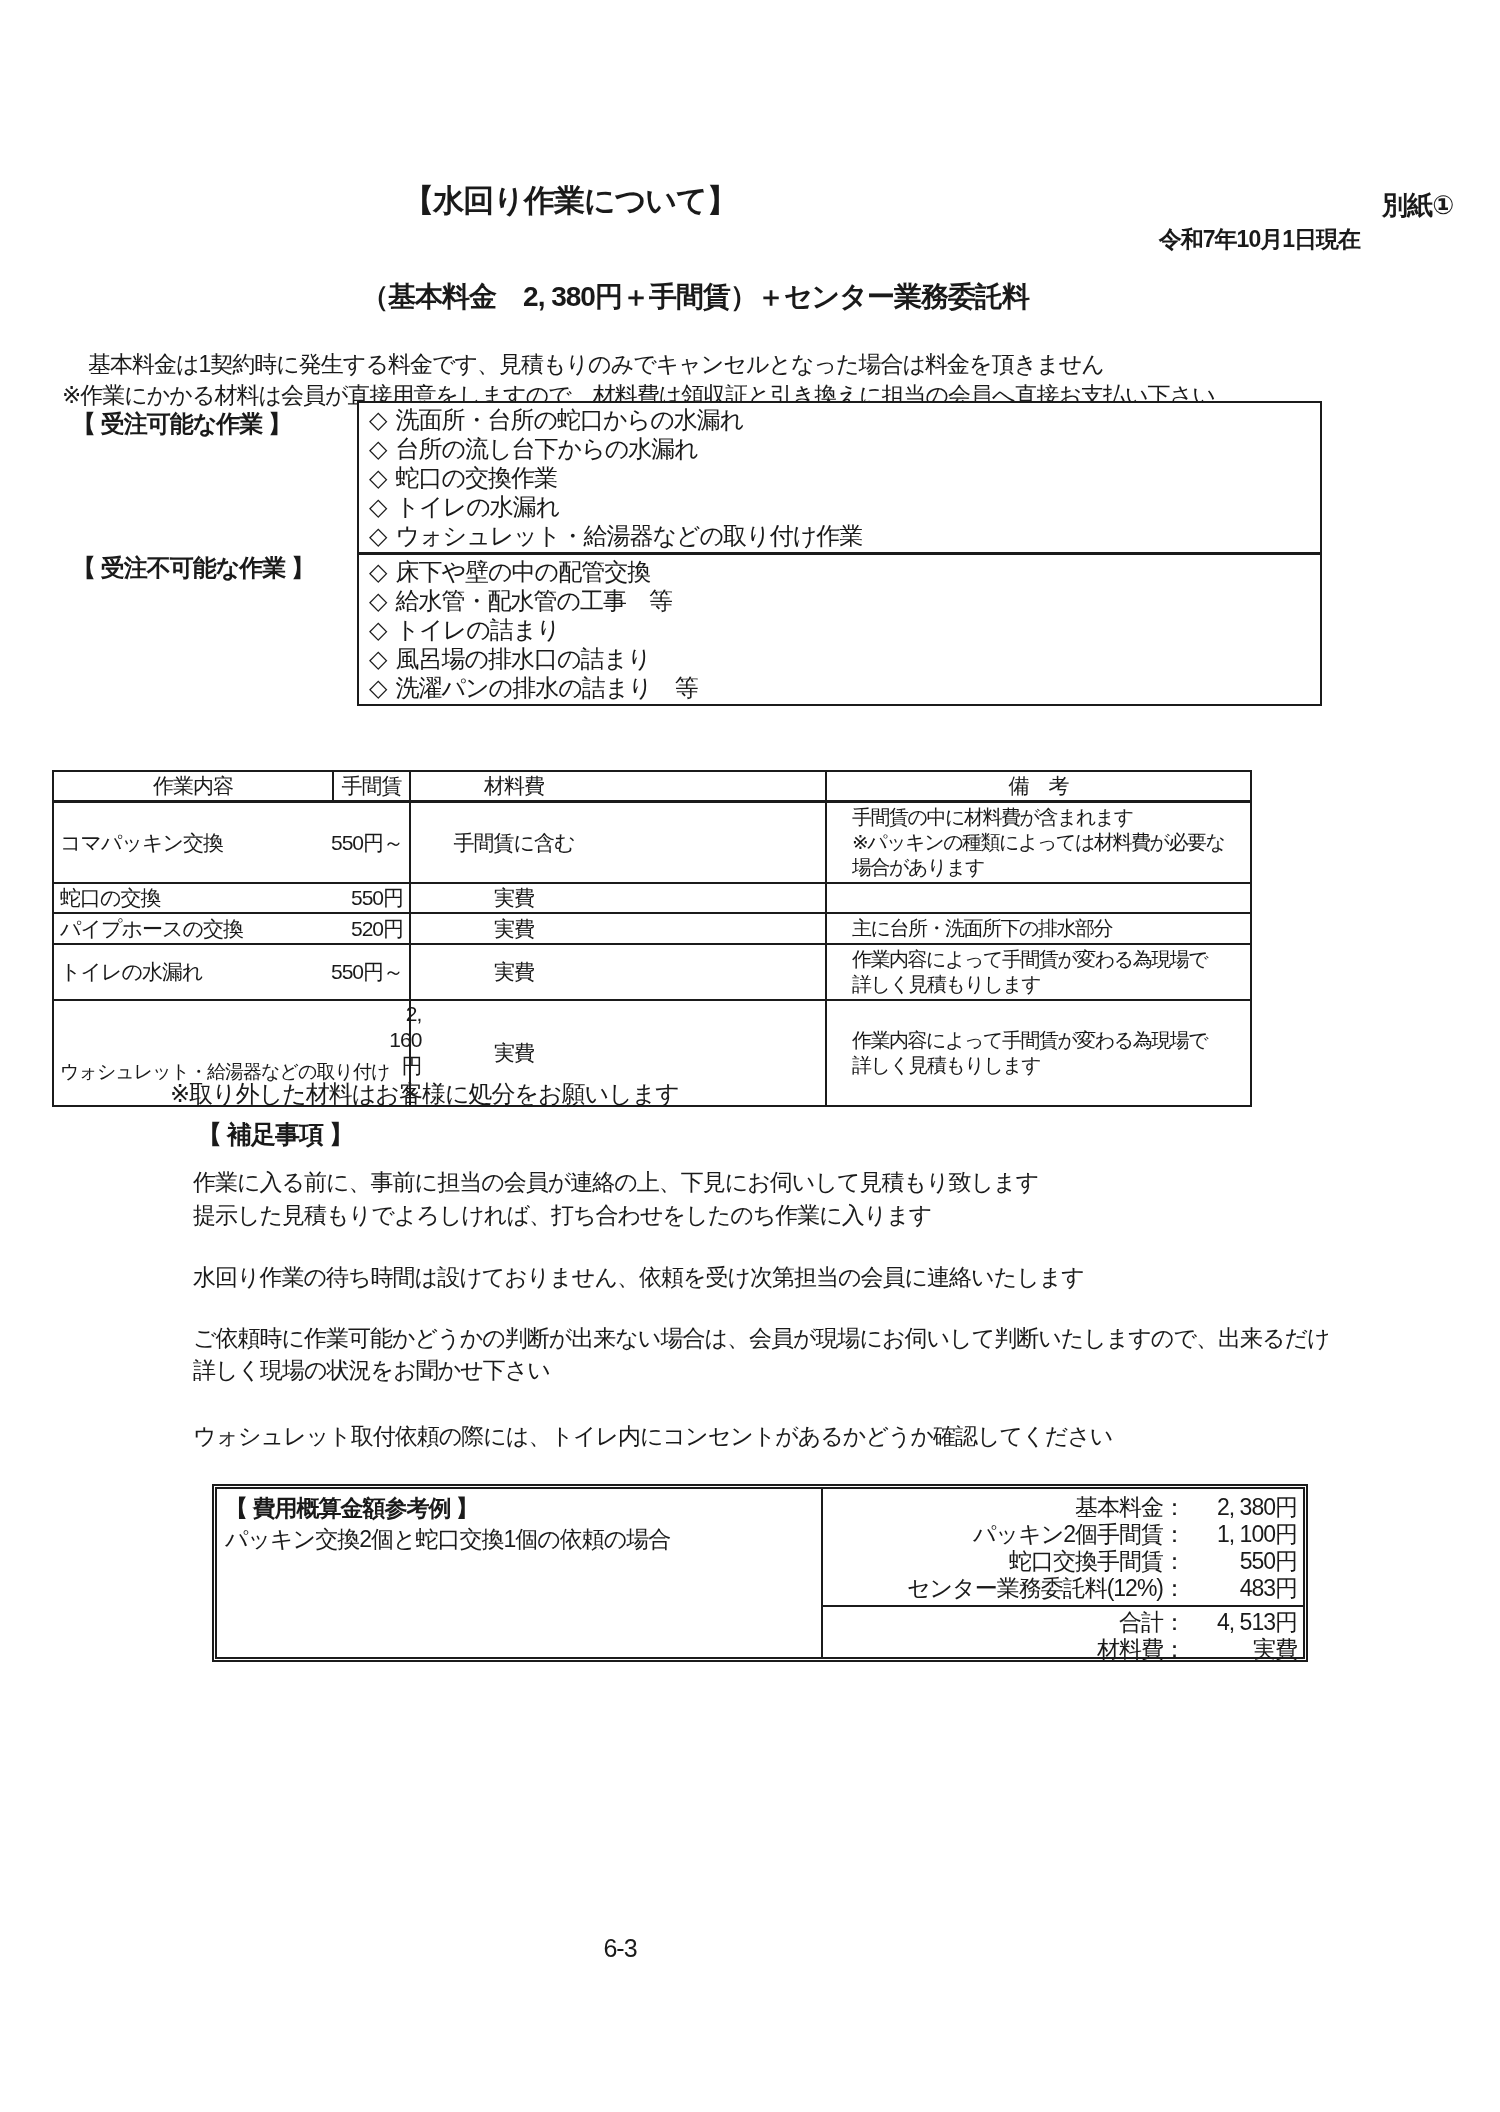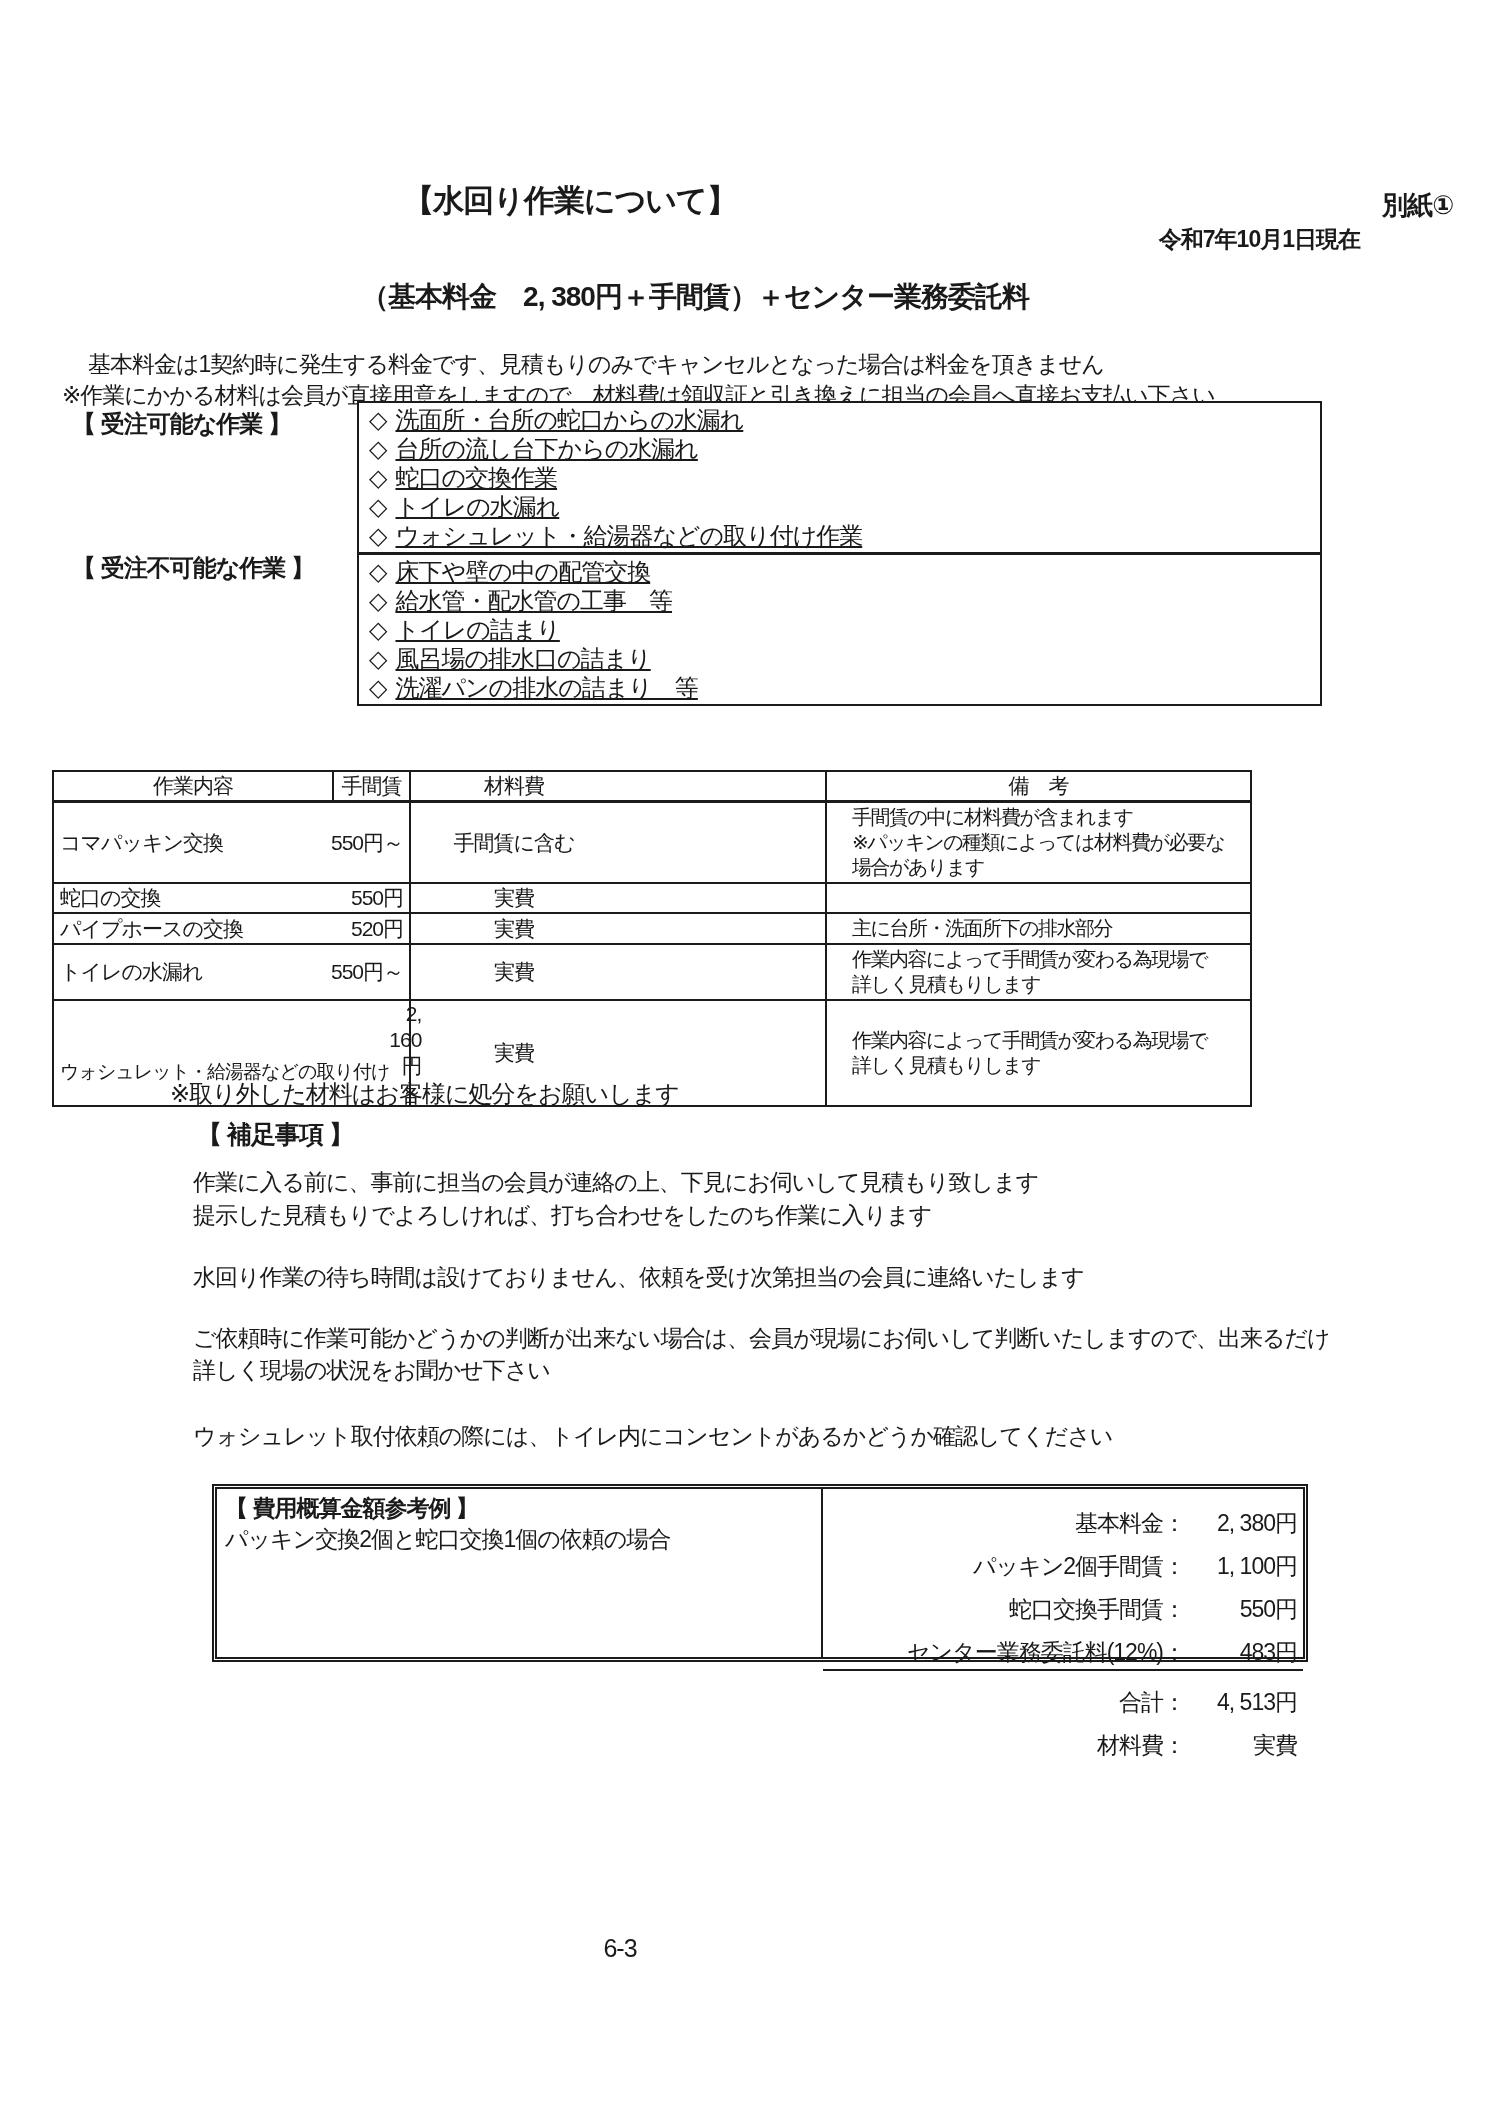--- a/index.html
+++ b/index.html
@@ -18,21 +18,21 @@
               font-size:31px; font-weight:bold; white-space:nowrap; }
   .datenote { left:1010px; top:224px; width:350px; text-align:right; font-size:23px; font-weight:bold; }
   .formula  { left:330px; top:278px; width:730px; text-align:center;
               font-size:28px; font-weight:bold; white-space:nowrap; }
   .note1 { left:88px; top:349px; font-size:23px; white-space:nowrap; }
   .note2 { left:62px; top:380px; font-size:23px; white-space:nowrap; }
 
   
   .wl-label { left:72px; font-size:24px; font-weight:bold; white-space:nowrap; }
   .wl-box { left:357px; top:401px; width:965px; border:2px solid #1b1b1b; background:#fff; }
-  .wl-sec { list-style:none; padding:2px 0 2px 10px;text-decoration:underline; }
+  .wl-sec { list-style:none; padding:2px 0 2px 10px; }
   .wl-sec.sec1 { border-bottom:3px solid #1b1b1b; }
   .wl-sec li { font-size:24px; line-height:29px; white-space:nowrap; }
   .dia { display:inline-block; margin-right:9px; font-size:24px; }
 
   
   table.fee { left:52px; top:770px; width:1198px; border-collapse:collapse;
               table-layout:fixed; font-size:21px; }
   table.fee th, table.fee td { border:2px solid #1b1b1b; vertical-align:middle; }
   table.fee thead th { font-weight:normal; text-align:center; height:28px;
                        border-bottom:3px solid #1b1b1b; }
@@ -59,21 +59,21 @@
   .est { left:215px; top:1487px; width:1090px; height:172px;
          border:2px solid #1b1b1b; outline:2px solid #1b1b1b; outline-offset:1px;
          display:flex; background:#fff; }
   .est-left { width:606px; border-right:2px solid #1b1b1b; padding:4px 8px; }
   .est-head { font-size:23px; font-weight:bold; }
   .est-case { font-size:23px; }
   .est-right { flex:1; padding:5px 6px 0 6px; display:flex; flex-direction:column; }
   .est-line { display:flex; justify-content:flex-end; align-items:baseline;
               font-size:23px; line-height:27px; }
   .est-line .el { text-align:right; }
-  .est-line .ev { width:112px; text-align:right;margin-top:16px; }
+  .est-line .ev { width:112px; text-align:right; }
   .est-totals { border-top:2px solid #1b1b1b; margin:3px -6px 0 -6px; padding:2px 6px 0 6px; }
 
   .pageno { left:560px; top:1934px; width:120px; text-align:center; font-size:25px; }
 </style>
 </head>
 <body>
 
 <div class="sheet">
 
   <div class="abs attach">別紙①</div>

